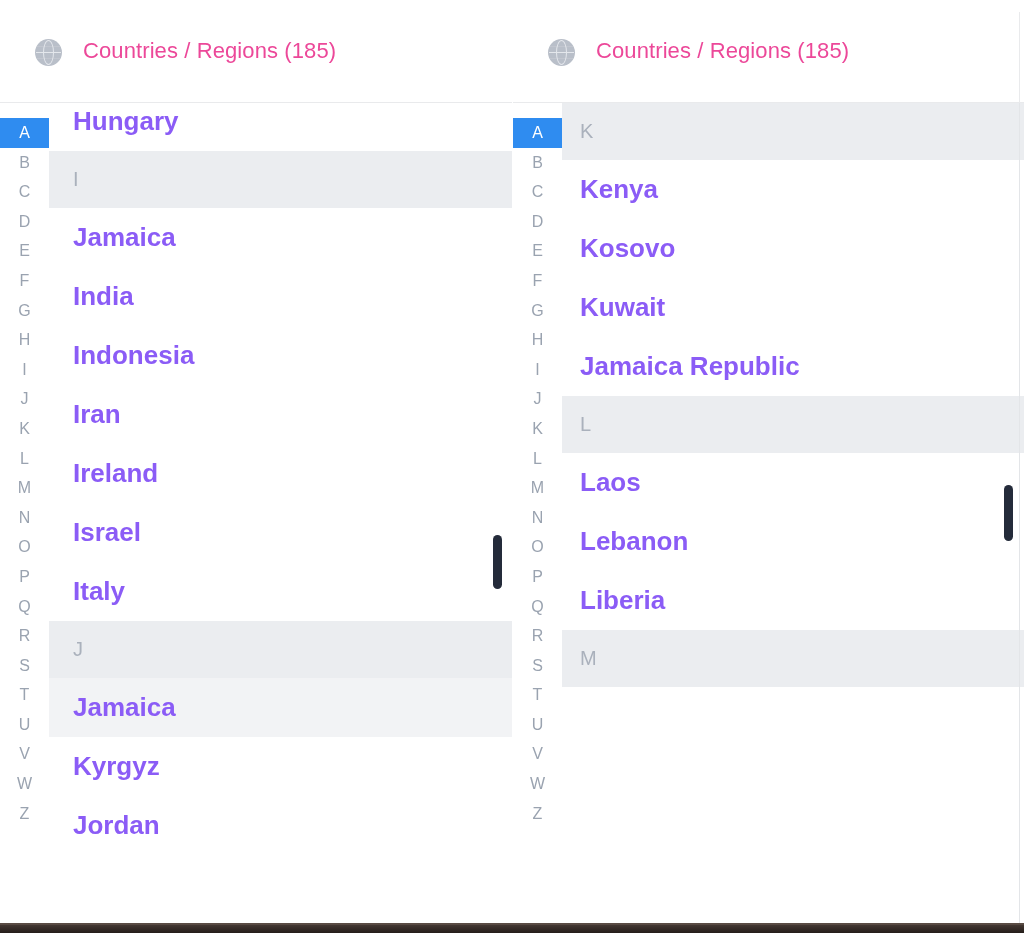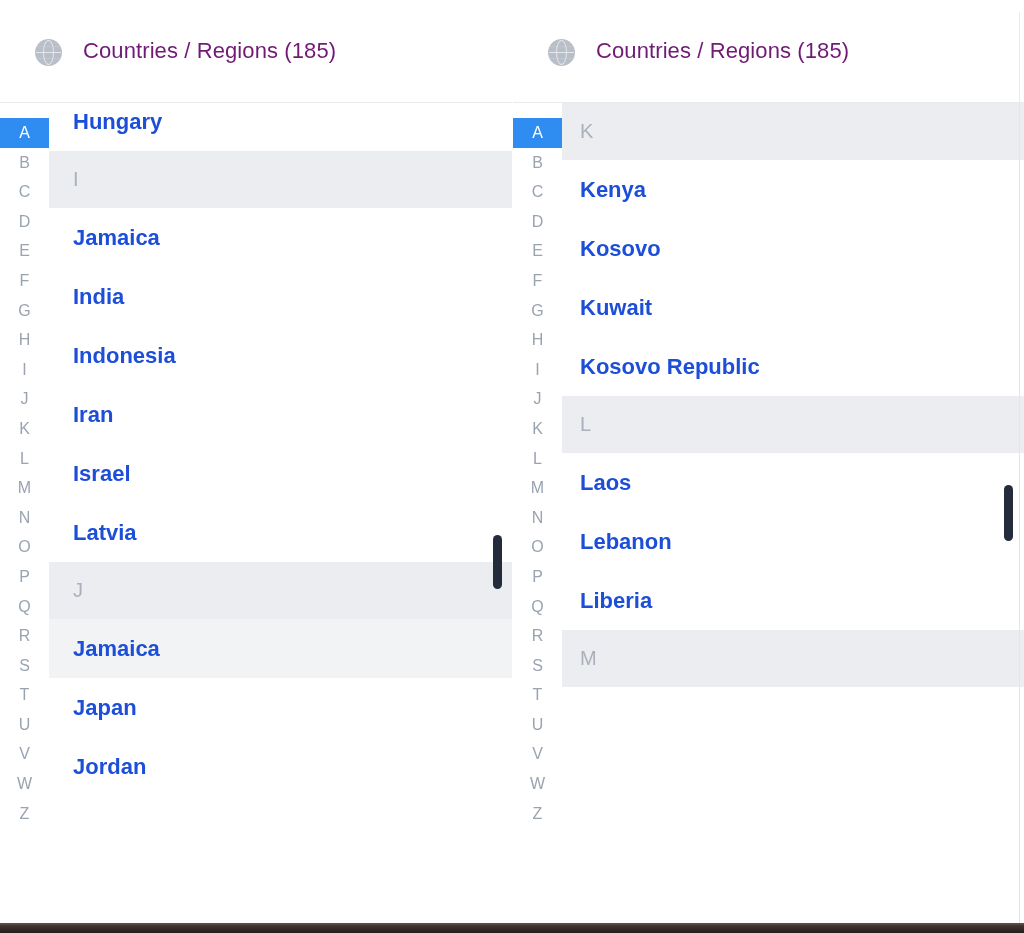--- a/index.html
+++ b/index.html
@@ -64,21 +64,21 @@
     left: 1px; top: 50%;
     width: 25px; height: 0;
     margin-top: -0.5px;
     border-top: 1.5px solid #e4e7ec;
     box-shadow: 0 -6px 0 -0.4px #e4e7ec, 0 6px 0 -0.4px #e4e7ec;
   }
   .panel-title {
     margin-left: 21px;
     font-size: 22px;
     font-weight: 400;
-    color: #701a75;
+    color: #ec4899;
     letter-spacing: 0.1px;
     white-space: nowrap;
   }
 
   
   .panel-body {
     position: relative;
     height: 830px;
     display: flex;
   }
@@ -126,23 +126,23 @@
     font-size: 20px;
     font-weight: 400;
     padding-left: 24px;
     box-sizing: border-box;
   }
   .country-row {
     height: 59px;
     line-height: 59px;
     padding-left: 24px;
     box-sizing: border-box;
-    font-size: 22px;
+    font-size: 26px;
     font-weight: 700;
-    color: #1d4ed8;
+    color: #8b5cf6;
     white-space: nowrap;
     background: #ffffff;
   }
   .country-row.hovered { background: #f2f3f5; }
 
   
   .panel.right .section-header { padding-left: 18px; }
   .panel.right .country-row   { padding-left: 18px; }
 
   
@@ -220,25 +220,26 @@
           <div class="alpha-letter">Z</div>
         </div>
       <div class="list-wrap">
         <div class="list" style="margin-top:-11px;">
             <div class="country-row">Hungary</div>
             <div class="section-header">I</div>
             <div class="country-row">Jamaica</div>
             <div class="country-row">India</div>
             <div class="country-row">Indonesia</div>
             <div class="country-row">Iran</div>
+            <div class="country-row">Ireland</div>
             <div class="country-row">Israel</div>
-            <div class="country-row">Latvia</div>
+            <div class="country-row">Italy</div>
             <div class="section-header">J</div>
             <div class="country-row hovered">Jamaica</div>
-            <div class="country-row">Japan</div>
+            <div class="country-row">Kyrgyz</div>
             <div class="country-row">Jordan</div>
           </div>
       </div>
       <div class="scroll-thumb" style="top: 432px; height: 54px; right: 10px;"></div>
     </div>
   </div>
 
   <div class="panel right">
 
     <div class="panel-header">
@@ -272,21 +273,21 @@
           <div class="alpha-letter">V</div>
           <div class="alpha-letter">W</div>
           <div class="alpha-letter">Z</div>
         </div>
       <div class="list-wrap">
         <div class="list" style="margin-top:0px;">
             <div class="section-header">K</div>
             <div class="country-row">Kenya</div>
             <div class="country-row">Kosovo</div>
             <div class="country-row">Kuwait</div>
-            <div class="country-row">Kosovo Republic</div>
+            <div class="country-row">Jamaica Republic</div>
             <div class="section-header">L</div>
             <div class="country-row">Laos</div>
             <div class="country-row">Lebanon</div>
             <div class="country-row">Liberia</div>
             <div class="section-header">M</div>
           </div>
       </div>
       <div class="scroll-thumb" style="top: 382px; height: 56px; right: 12px;"></div>
     </div>
 

